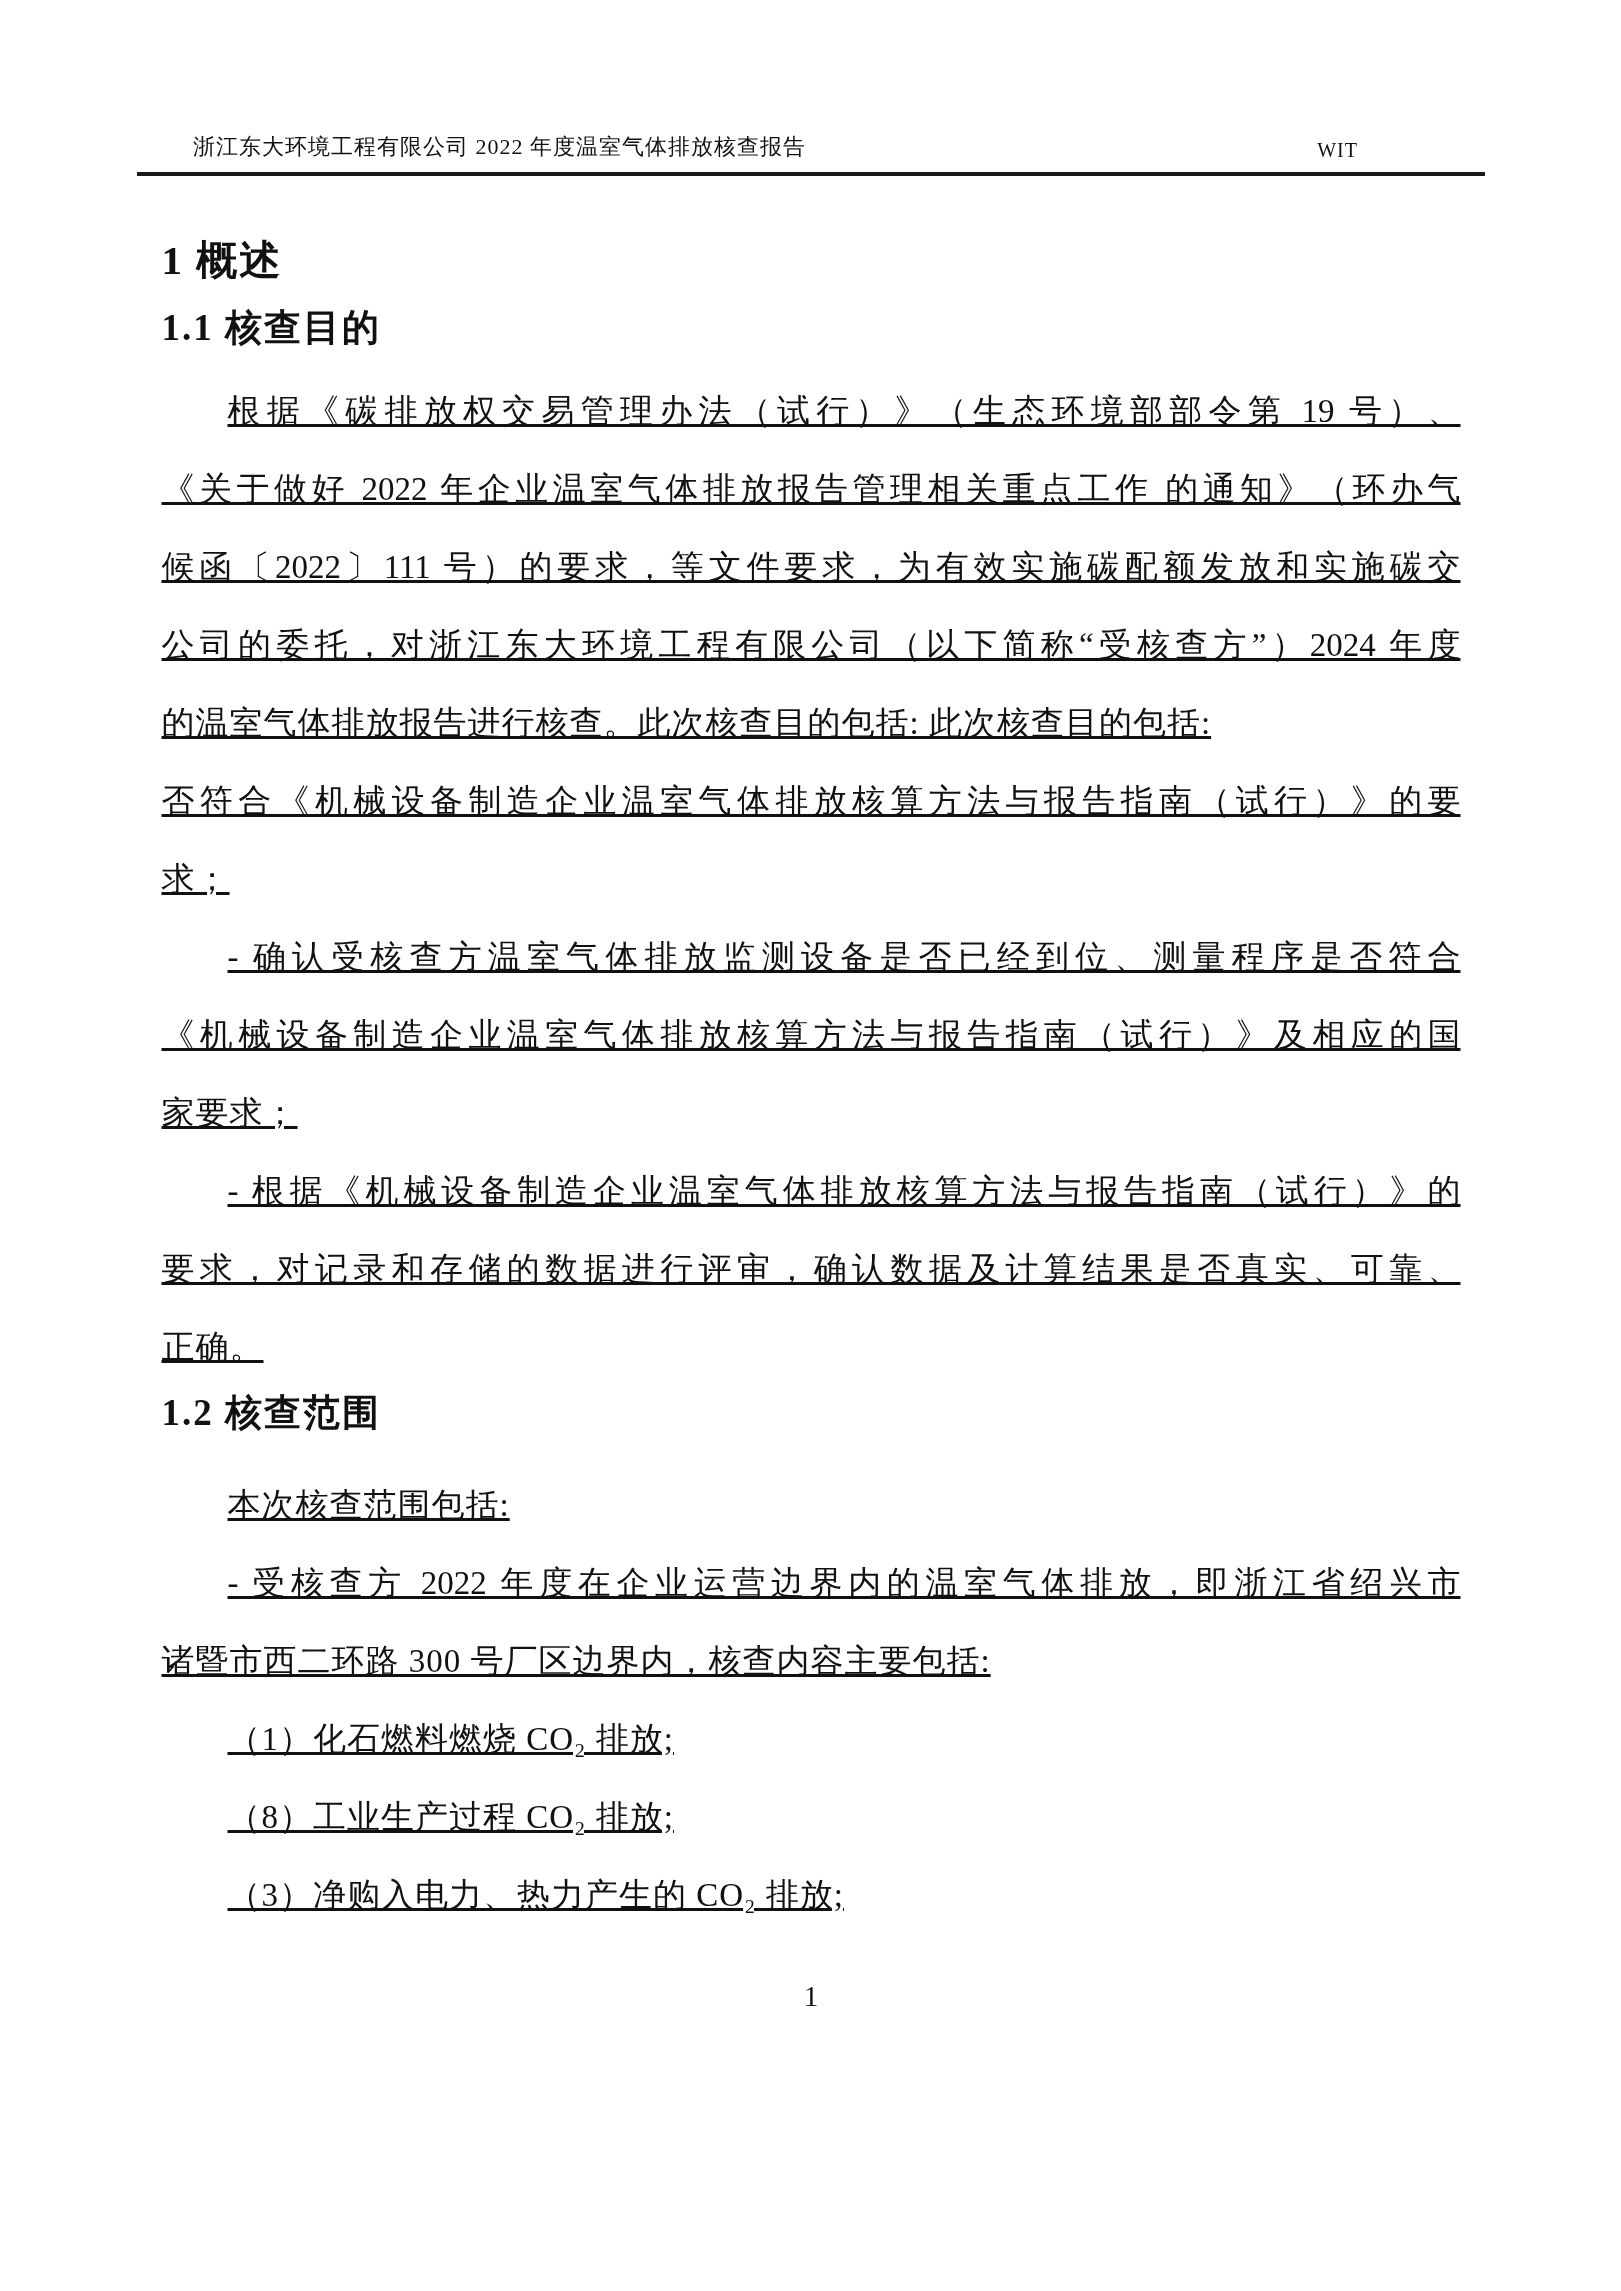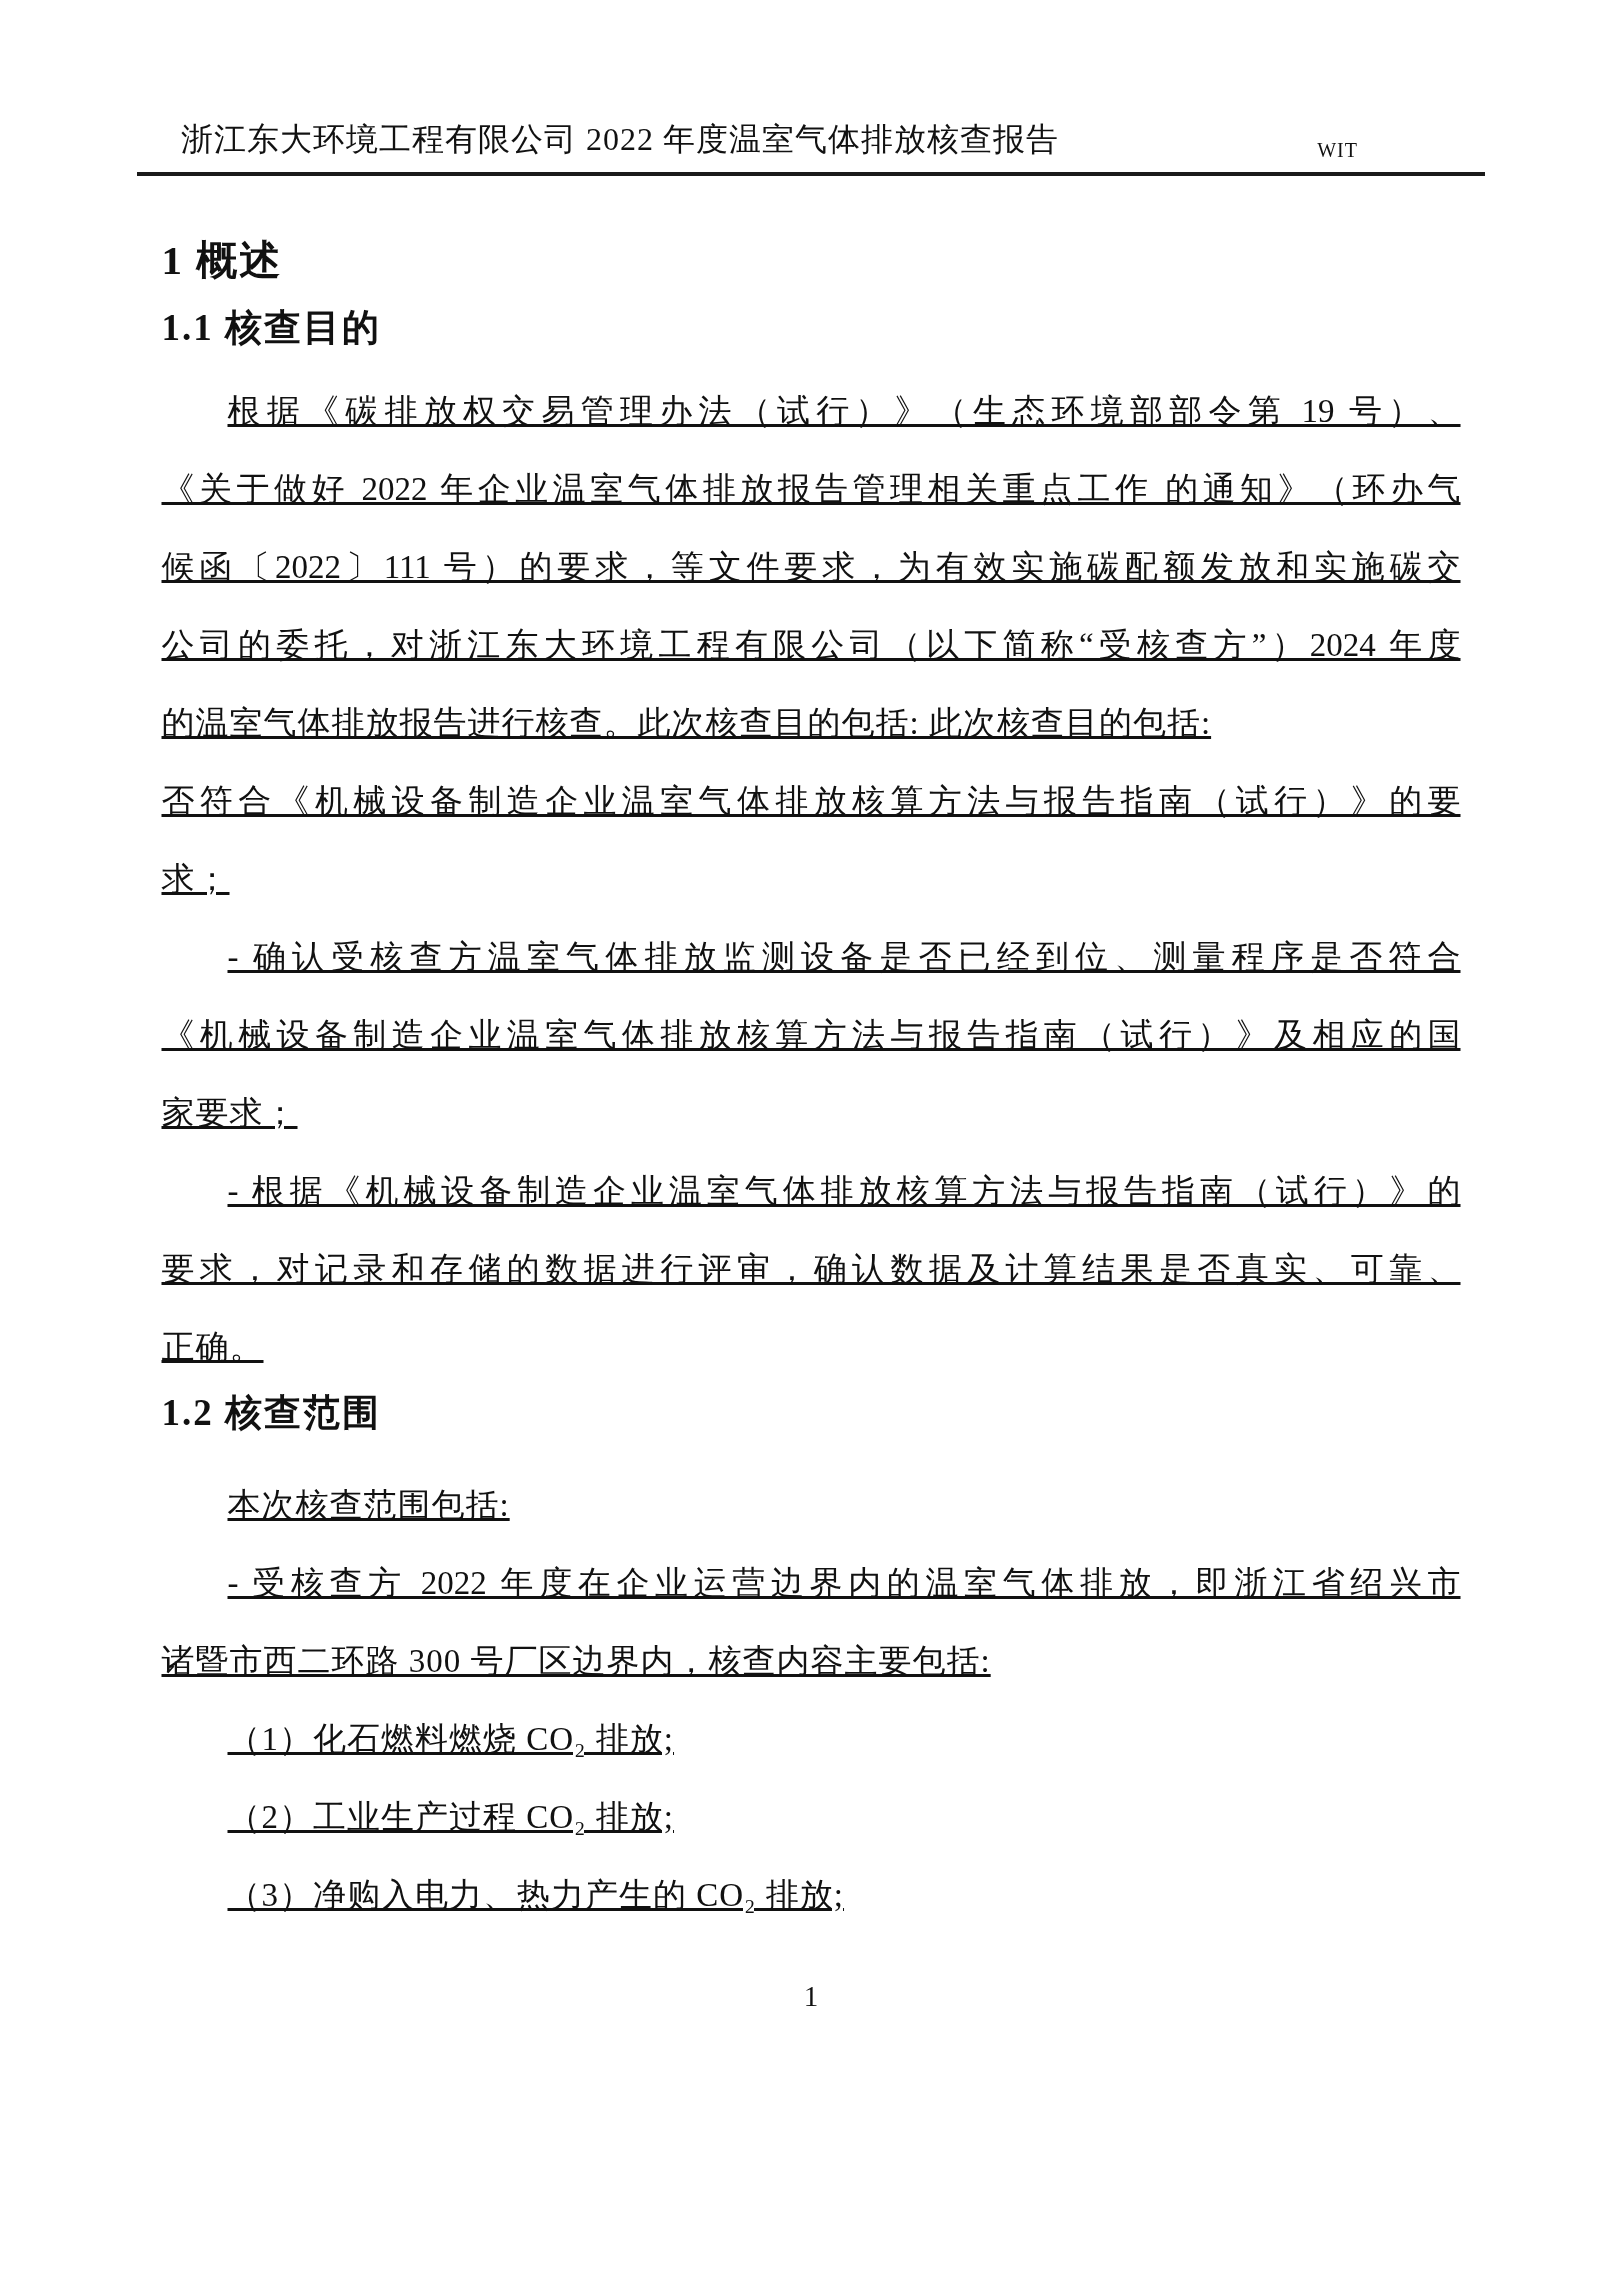--- a/index.html
+++ b/index.html
@@ -16,22 +16,22 @@
     overflow: hidden;
   }
   .page-header {
     margin-top: 125px;
     display: flex;
     justify-content: space-between;
     align-items: flex-end;
     height: 37px;
   }
   .page-header .hdr-title {
-    font-size: 32px;
-    margin-left: 44px;
+    font-size: 22px;
+    margin-left: 56px;
     letter-spacing: 1px;
     white-space: nowrap;
   }
   .page-header .hdr-logo {
     font-size: 20px;
     margin-right: 127px;
     letter-spacing: 1px;
   }
   .header-rule {
     margin-top: 9.8px;
@@ -115,21 +115,21 @@
       <div class="line">正确。</div>
     </div>
 
     <div class="h2 second">1.2 核查范围</div>
 
     <div class="body-block second">
       <div class="line indent">本次核查范围包括:</div>
       <div class="line just indent">- 受核查方 2022 年度在企业运营边界内的温室气体排放，即浙江省绍兴市</div>
       <div class="line">诸暨市西二环路 300 号厂区边界内，核查内容主要包括:</div>
       <div class="line indent">（1）化石燃料燃烧 CO₂ 排放;</div>
-      <div class="line indent">（2）工业生产过程 CO₂ 排放;</div>
+      <div class="line indent">（8）工业生产过程 CO₂ 排放;</div>
       <div class="line indent">（3）净购入电力、热力产生的 CO₂ 排放;</div>
     </div>
 
   </div>
 
   <div class="page-footer">1</div>
 
 </div>
 
 

